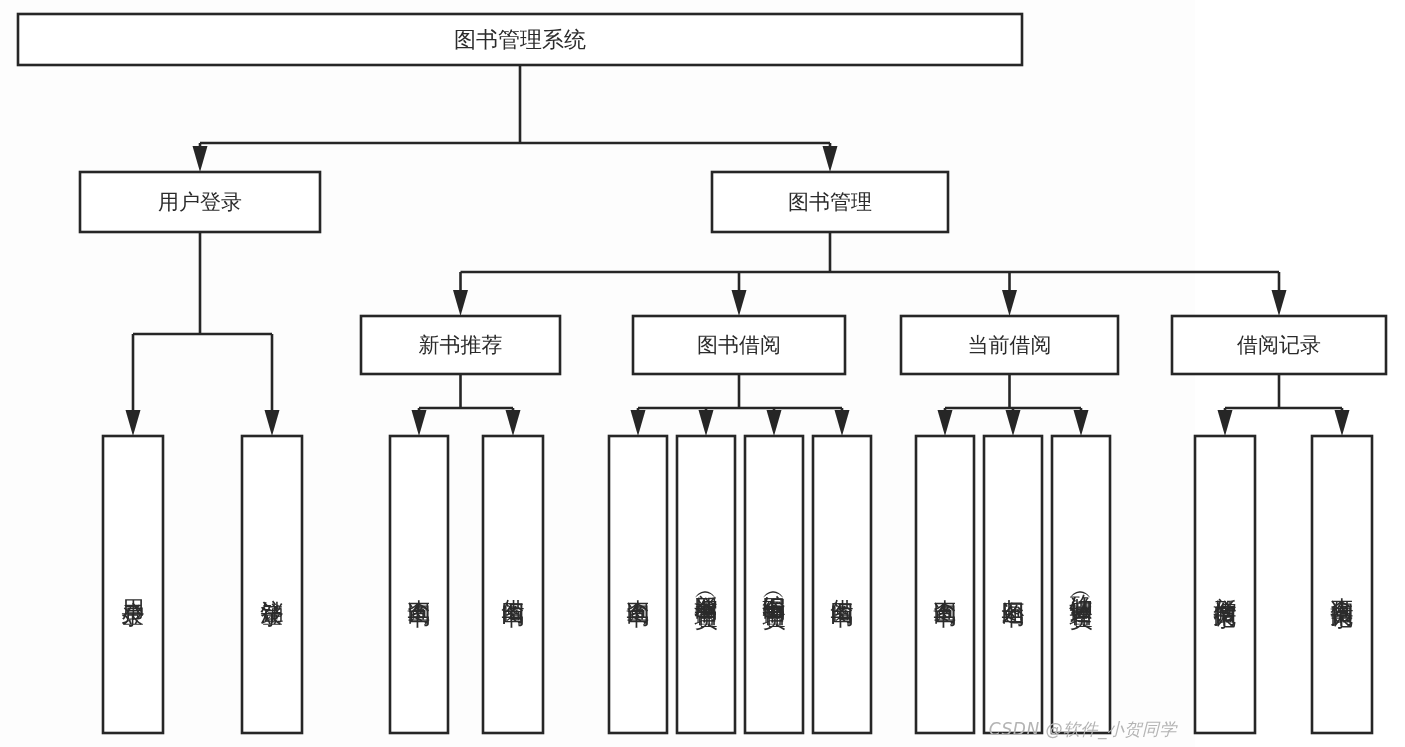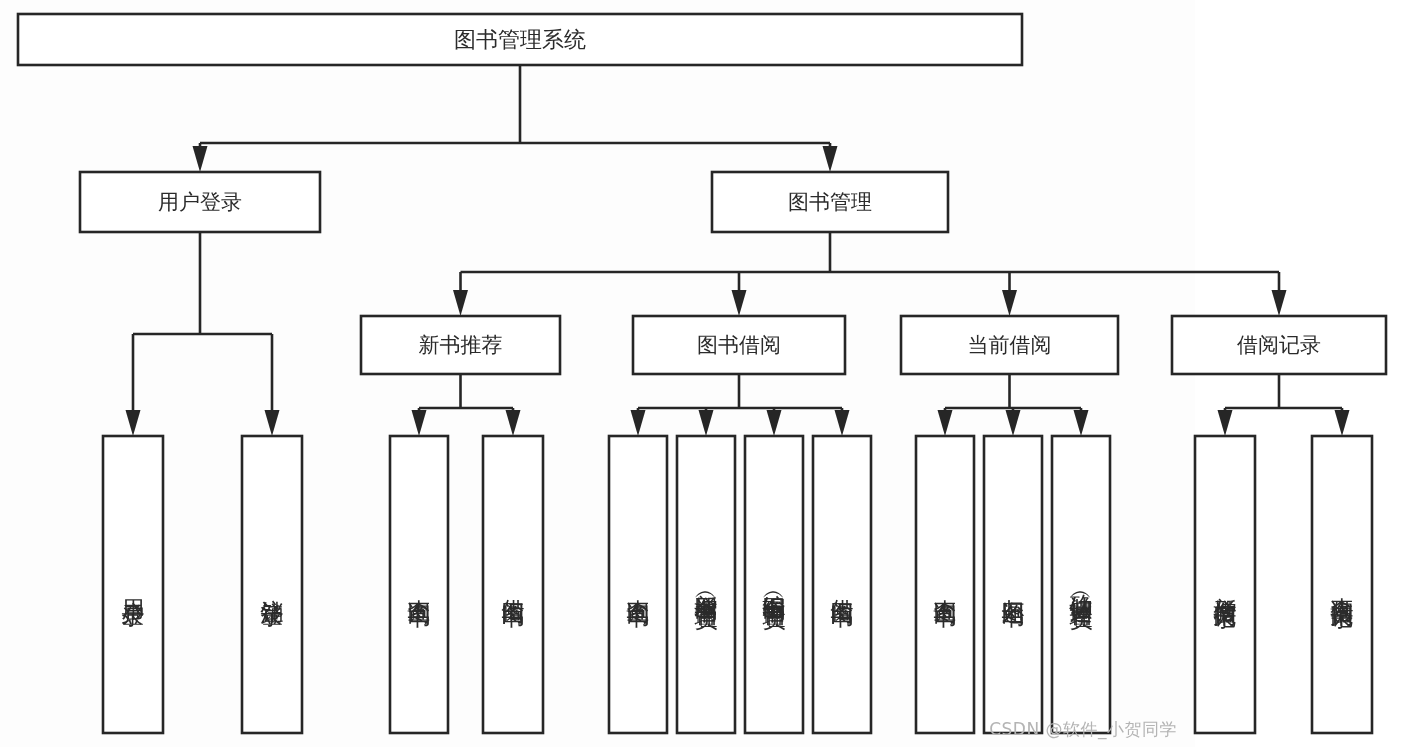--- a/index.html
+++ b/index.html
@@ -70,20 +70,21 @@
   .watermark {
     position: absolute;
     right: 18px;
     bottom: 6px;
     font-family: "DejaVu Sans", "Liberation Sans", sans-serif;
     font-size: 17px;
     color: #b4b4b4;
     letter-spacing: 0.5px;
     white-space: nowrap;
     pointer-events: none;
+    font-style: italic;
   }
 </style>
 </head>
 <body>
 
 <div id="diagram-root">
 
   <svg id="tree-svg" viewBox="0 0 1405 747">
     <g id="connectors-layer">
         <line x1="520" y1="65" x2="520" y2="143" class="connector"></line>

